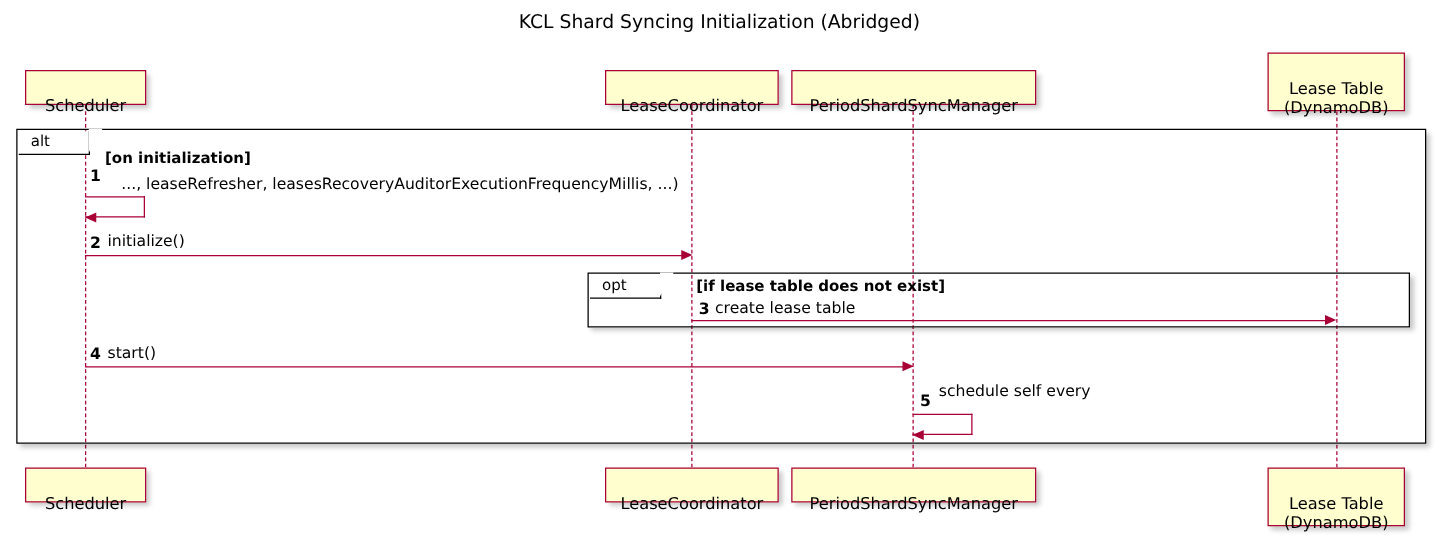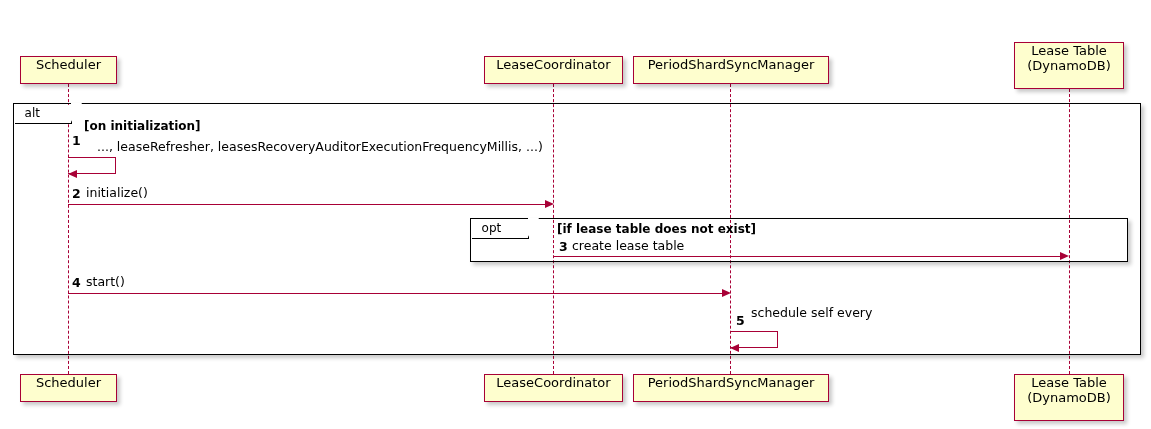--- a/index.html
+++ b/index.html
@@ -31,21 +31,21 @@
   
   .participant {
     position: absolute;
     box-sizing: border-box;
     background: #FEFECE;
     border: 1.5px solid #A80036;
     color: #000000;
     font-size: 13px;
     text-align: center;
     line-height: 15px;
-    padding-top: 0;
+    padding-top: 21px;
     box-shadow: 3px 3px 4px rgba(0,0,0,0.22);
     white-space: nowrap;
   }
   .participant span { display: block; }
 
   
   .lifeline {
     position: absolute;
     width: 0;
     border-left: 1px dashed #A80036;
@@ -132,20 +132,21 @@
     font-weight: bold;
     color: #000000;
     white-space: nowrap;
   }
 </style>
 </head>
 <body>
 
 <div id="canvas">
 
+  <div class="diagram-title">KCL Shard Syncing Initialization (Abridged)</div>
 
   <div class="lifeline" style="left:68px;  top:84px;  height:290px;"></div>
   <div class="lifeline" style="left:553px; top:84px;  height:290px;"></div>
   <div class="lifeline" style="left:730px; top:84px;  height:290px;"></div>
   <div class="lifeline" style="left:1069px;top:89px;  height:285px;"></div>
 
   <div class="participant" style="left:20px; top:56px; width:97px; height:28px;">
     <span>Scheduler</span>
   </div>
 

